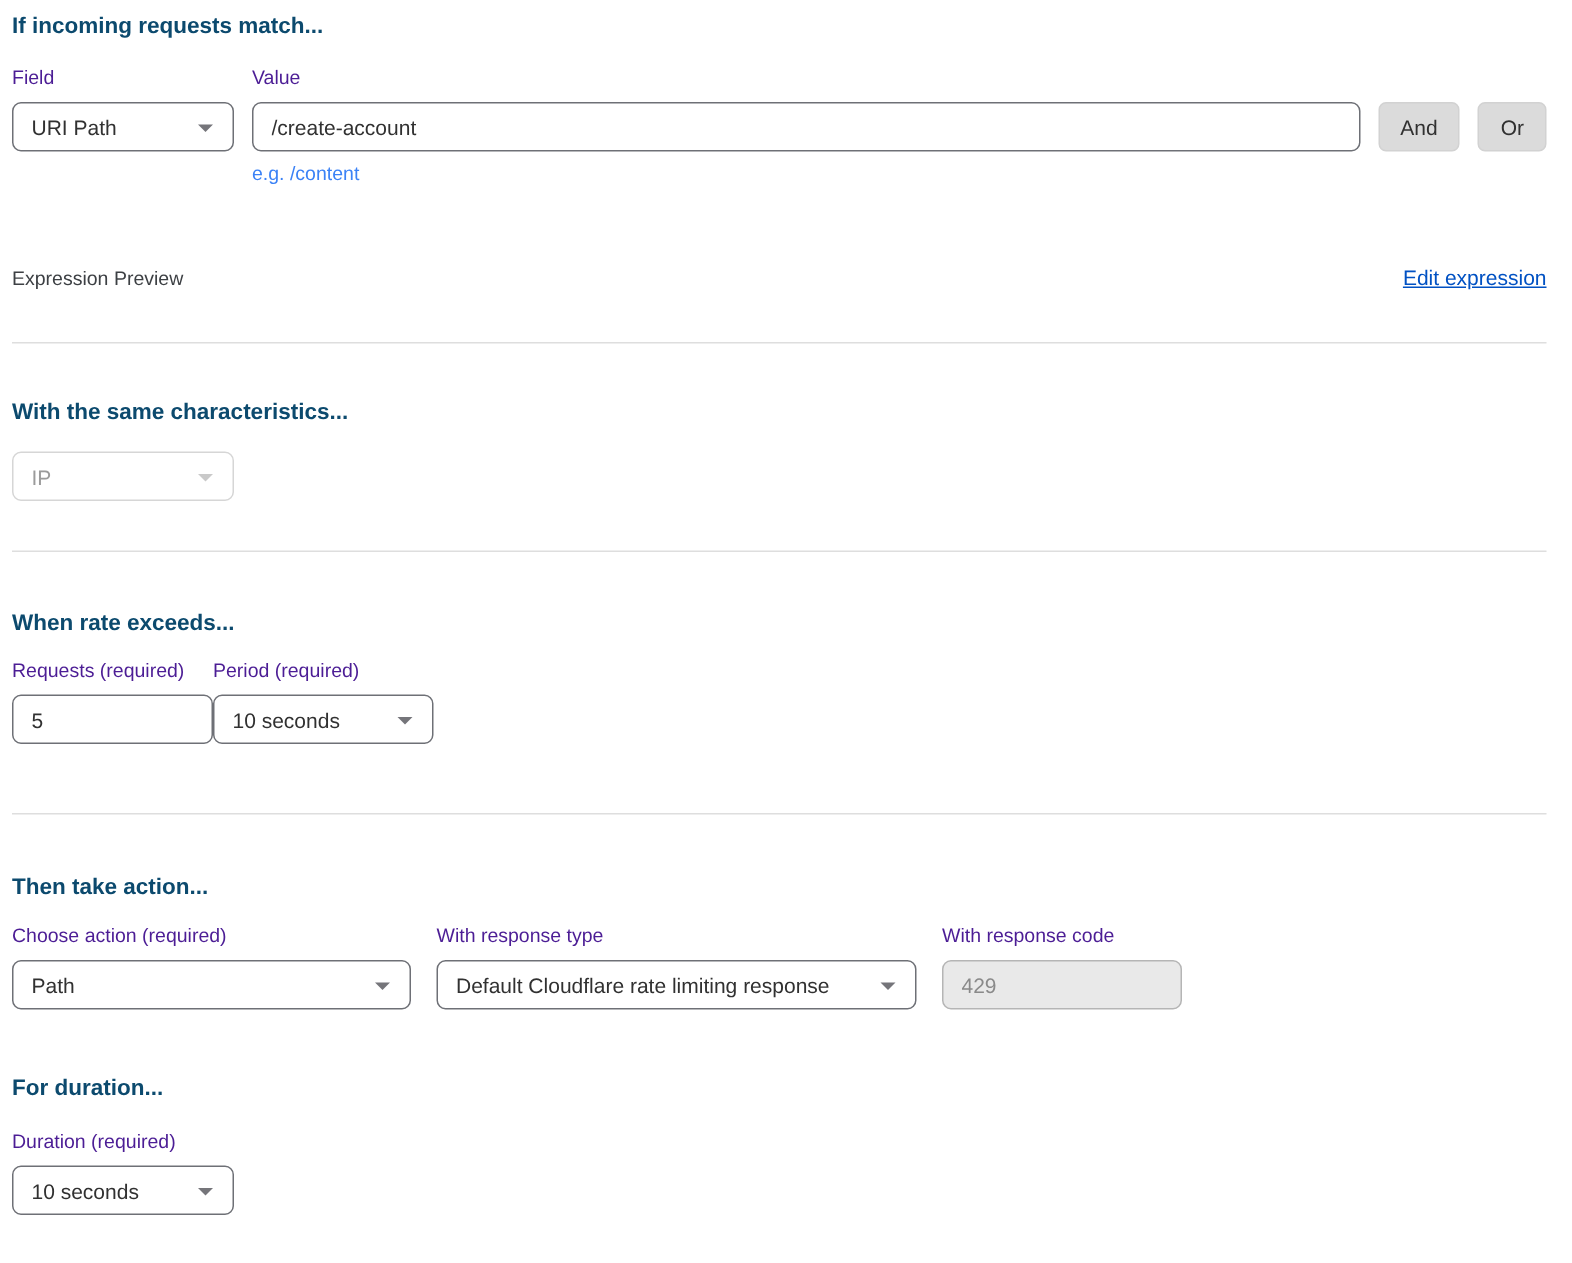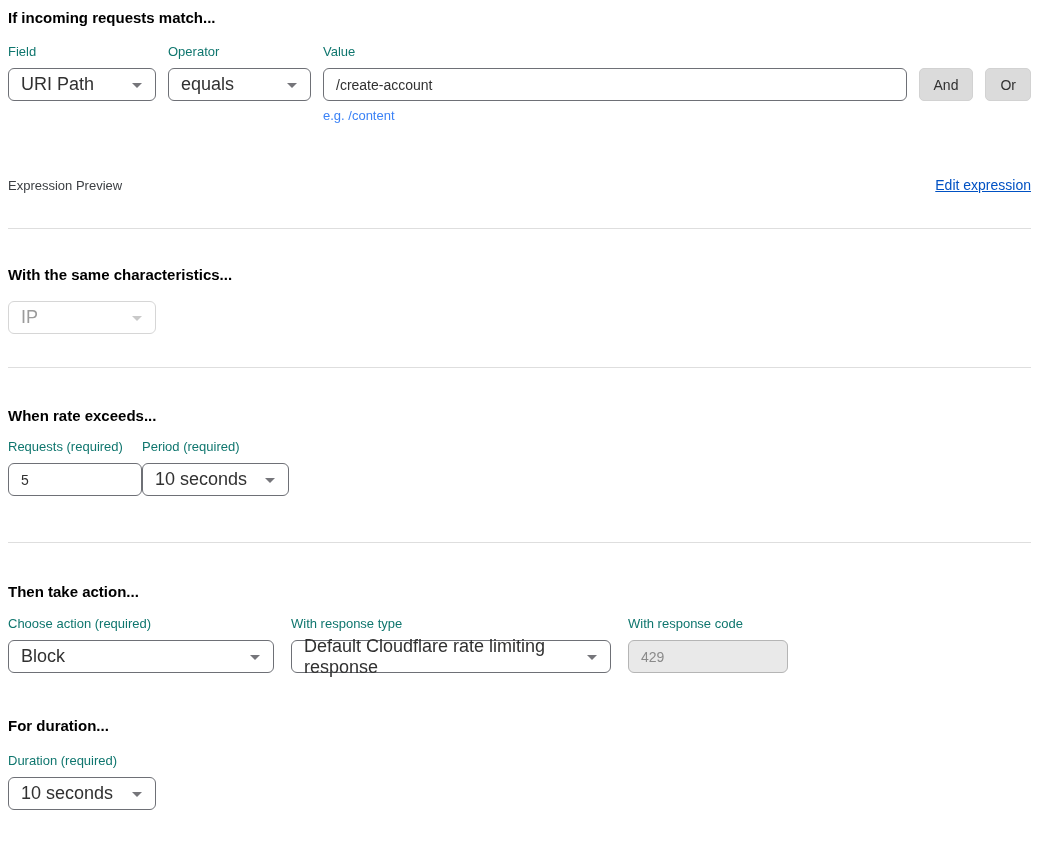--- a/index.html
+++ b/index.html
@@ -8,41 +8,41 @@
     width: 1048px;
     min-height: 842px;
     font-family: "Liberation Sans", sans-serif;
     color: #36393a;
     padding: 8px 17px 8px 8px;
   }
   .section-heading {
     font-size: 15px;
     line-height: 20px;
     font-weight: 700;
-    color: #000000;
+    color: #0c4a6e;
   }
   .field-label {
     font-size: 13px;
     line-height: 18px;
-    color: #0f766e;
+    color: #4c1d95;
     margin-bottom: 7px;
     display: block;
   }
   .helper-text {
     font-size: 13px;
     line-height: 18px;
     color: #3b82f6;
     margin-top: 6px;
   }
   .control {
     height: 33px;
     border: 1px solid #6e7076;
     border-radius: 6px;
     background: #fff;
-    font-size: 18px;
+    font-size: 14px;
     color: #313131;
     display: flex;
     align-items: center;
   }
   .select {
     position: relative;
     padding: 0 30px 0 12px;
     cursor: pointer;
     user-select: none;
   }
@@ -148,27 +148,20 @@
 
   <div class="match-row">
     <div class="col-field">
       <label class="field-label">Field</label>
       <div class="control select">
         <span>URI Path</span>
         <span class="chevron"></span>
       </div>
     </div>
 
-    <div class="col-operator">
-      <label class="field-label">Operator</label>
-      <div class="control select">
-        <span>equals</span>
-        <span class="chevron"></span>
-      </div>
-    </div>
 
     <div class="col-value">
       <label class="field-label">Value</label>
       <input type="text" class="text-input" value="/create-account" style="">
       <div class="helper-text">e.g. /content</div>
     </div>
 
     <div class="andor-wrap">
       <button type="button" class="pill-btn">And</button>
       <button type="button" class="pill-btn">Or</button>
@@ -213,21 +206,21 @@
 </section>
 
 <hr class="divider div-3">
 
 <section class="sec-action">
   <h2 class="section-heading">Then take action...</h2>
   <div class="action-row">
     <div class="action-col-choose">
       <label class="field-label">Choose action (required)</label>
       <div class="control select">
-        <span>Block</span>
+        <span>Path</span>
         <span class="chevron"></span>
       </div>
     </div>
     <div class="action-col-type">
       <label class="field-label">With response type</label>
       <div class="control select">
         <span>Default Cloudflare rate limiting response</span>
         <span class="chevron"></span>
       </div>
     </div>

